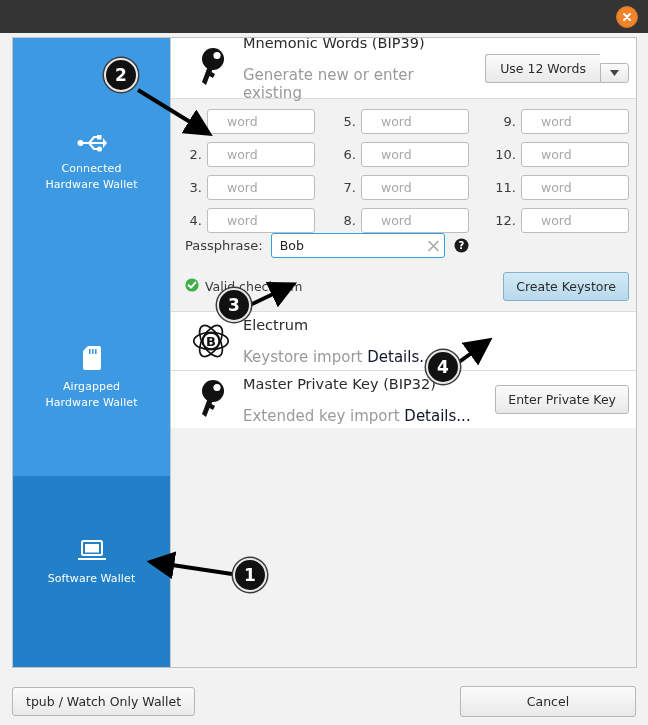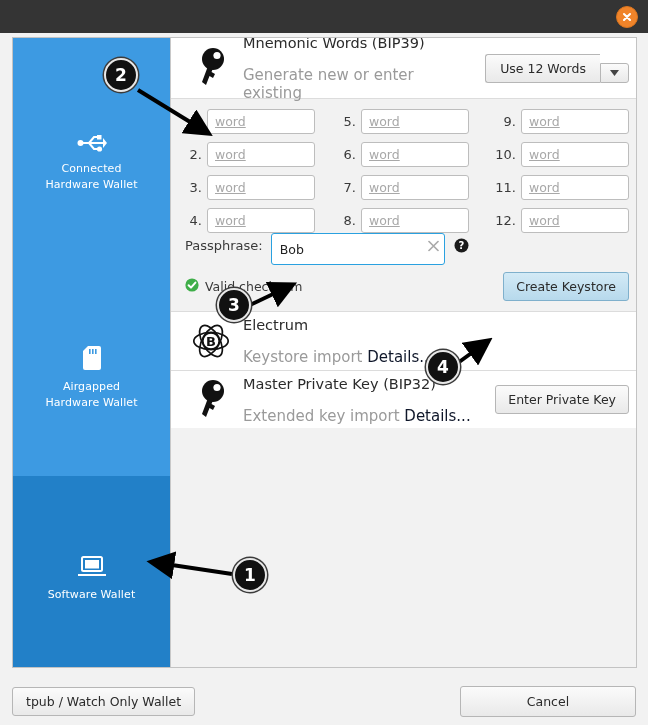--- a/index.html
+++ b/index.html
@@ -53,21 +53,21 @@
   }
   .side-item.selected { background: #2280c8; }
   .side-icon { margin-bottom: 5px; }
   .side-label {
     font-size: 11px; line-height: 16px; text-align: right;
     color: #ffffff; letter-spacing: .1px;
   }
 
   #side-connected { top: 88px; height: 80px; padding-top: 8px; }
   #side-airgapped { top: 300px; height: 80px; padding-top: 8px; }
-  #side-software  { top: 438px; height: 192px; padding-top: 80px; }
+  #side-software  { top: 438px; height: 192px; padding-top: 64px; }
 
   
   .main {
     flex: 1 1 auto; position: relative;
     background: #ffffff;
     border-left: 1px solid #c8c8c8;
   }
 
   .row {
     display: flex; align-items: center;
@@ -125,34 +125,33 @@
   }
   .w-num {
     font-size: 13px; color: #3a3a3a; text-align: right; padding-right: 5px;
   }
   .w-input {
     width: 108px; height: 25px;
     border: 1px solid #bdbdbd; border-radius: 3px;
     background: #ffffff;
     font-family: "DejaVu Sans", "Liberation Sans", sans-serif;
     font-size: 12.5px; color: #a8a8a8;
-    padding: 0 7px;
-    text-decoration: underline;
+    padding: 0 19px;
   }
   .w-input::placeholder { color: #a8a8a8; }
 
   .pass-row {
     display: flex; align-items: center; margin-top: 0;
   }
   .pass-label { font-size: 13px; color: #3a3a3a; margin-right: 8px; }
   .pass-wrap {
     position: relative; width: 174px; height: 25px;
   }
   .pass-input {
-    width: 174px; height: 32px;
+    width: 174px; height: 25px;
     border: 1.6px solid #2aa1e0; border-radius: 3px;
     background: #ffffff;
     font-family: "DejaVu Sans", "Liberation Sans", sans-serif;
     font-size: 12.5px; color: #222;
     padding: 0 22px 0 8px;
   }
   .clear-x {
     position: absolute; right: 6px; top: 50%; transform: translateY(-50%);
     cursor: pointer; line-height: 0;
   }

